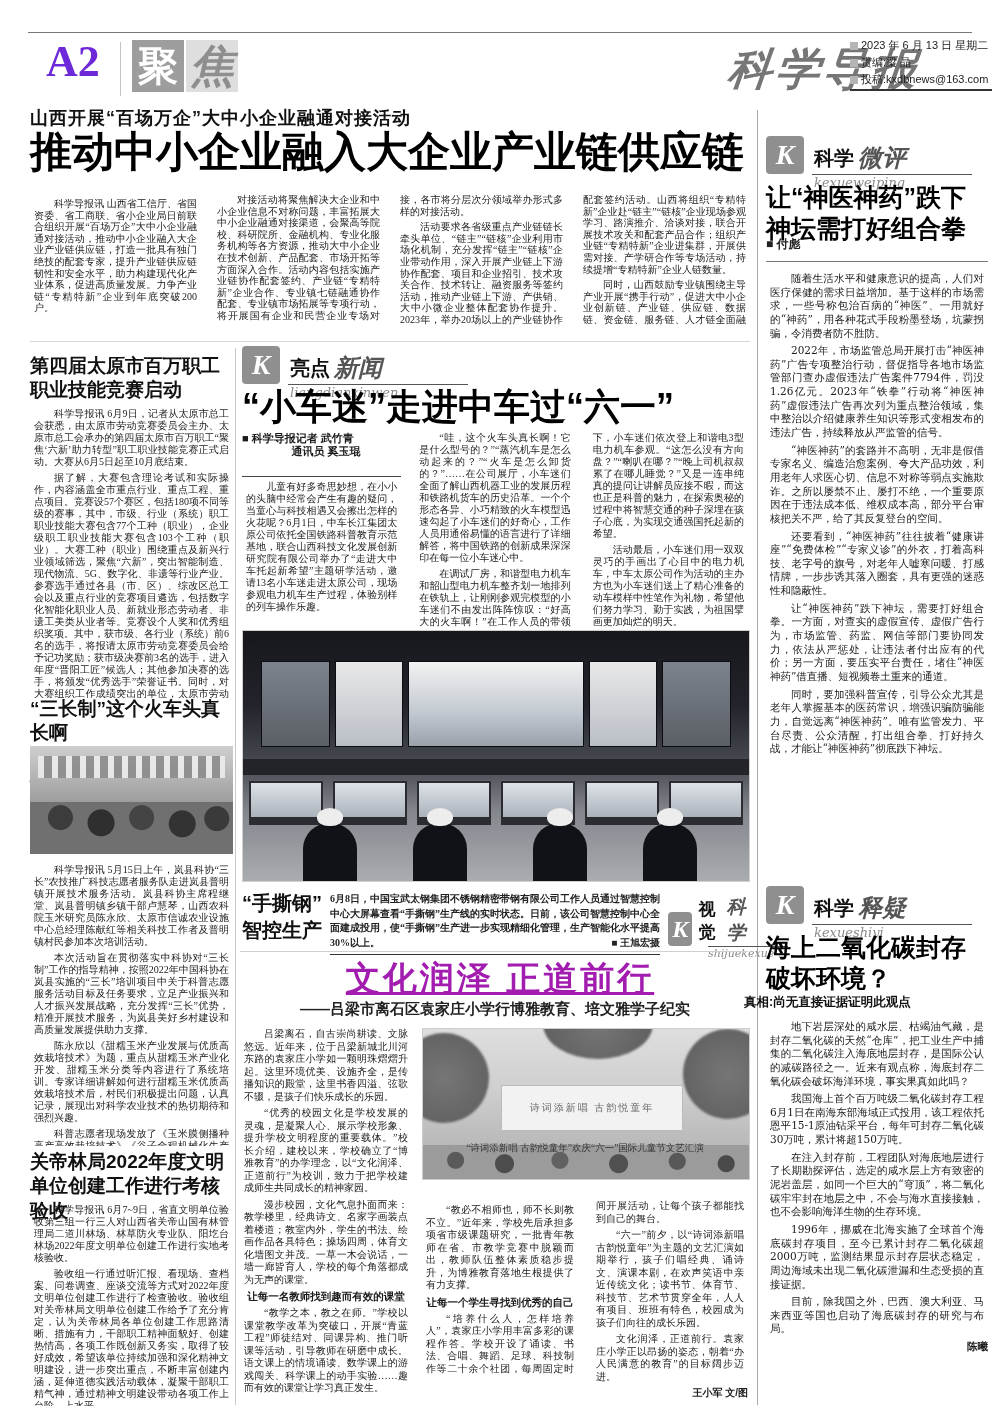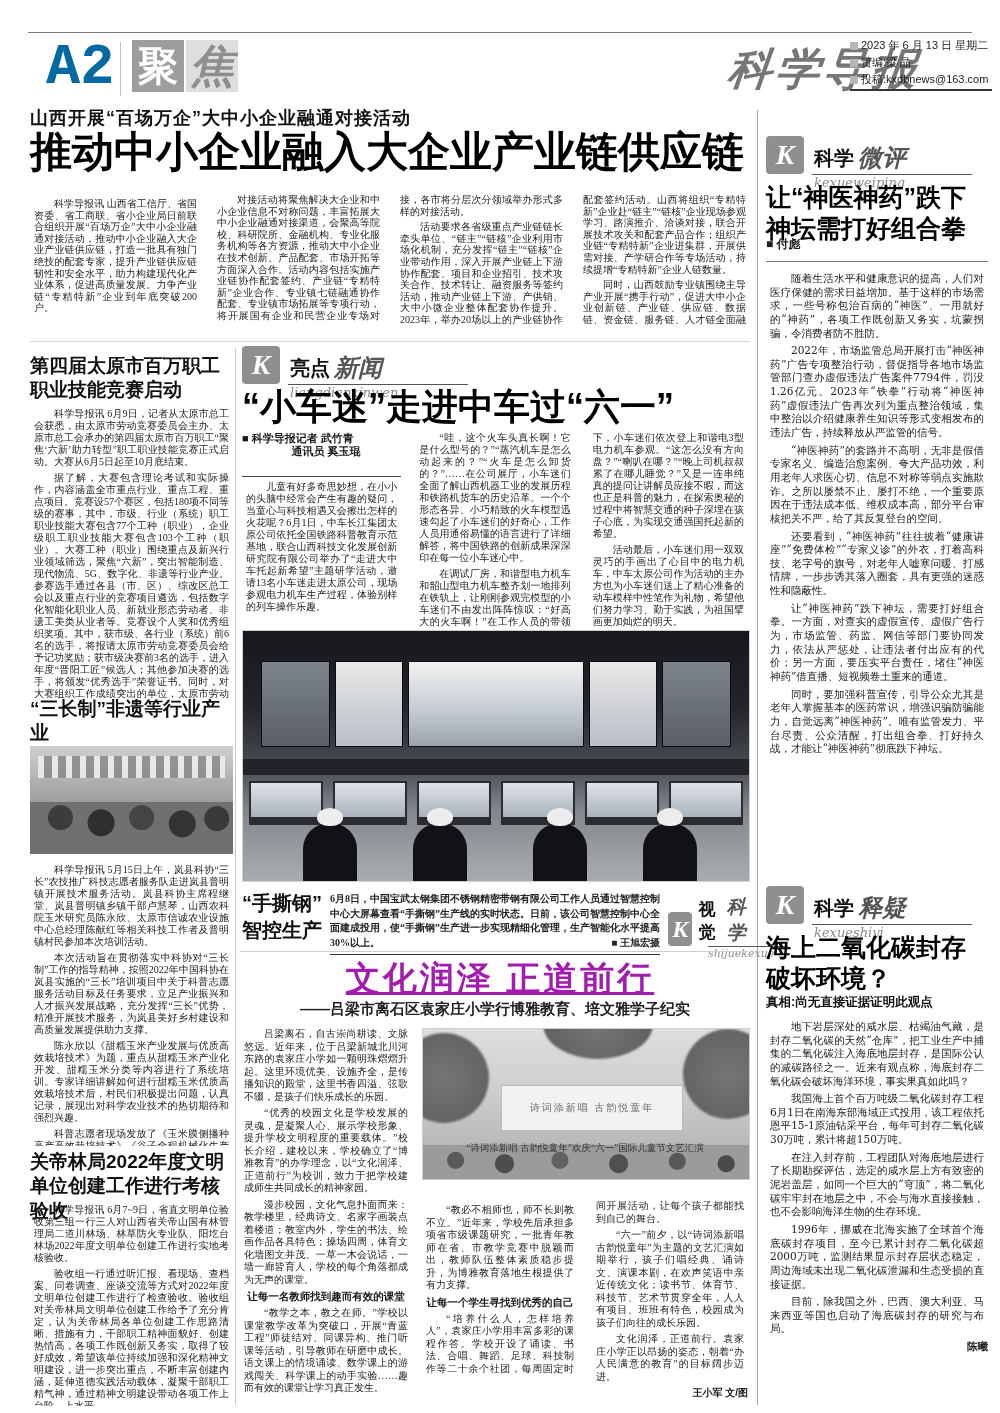--- a/index.html
+++ b/index.html
@@ -3,21 +3,21 @@
 <meta charset="utf-8">
 <style>
   html,body{margin:0;padding:0;background:#e8e8e8;}
   .page{position:relative;width:1000px;height:1413px;margin:0 auto;background:#fff;
         font-family:"Liberation Serif",serif;color:#1a1a1a;overflow:hidden;}
   .abs{position:absolute;}
   .sans{font-family:"Liberation Sans",sans-serif;}
   .vr{background:#aaa;width:1px;}
   
   .toprule{left:28px;top:32px;width:944px;height:1px;background:#777;}
-  .pageno{left:46px;top:36px;font-size:57px;font-weight:900;font-family:Liberation Mono, monospace;color:#0369a1;}
+  .pageno{left:46px;top:36px;font-size:44px;font-weight:900;font-family:Liberation Serif, serif;color:#6d28d9;}
   .hdr-div{left:120px;top:42px;height:54px;width:1px;background:#c2c2c2;}
   .focusbox{left:132px;top:40px;display:flex;}
   .fb1{width:52px;height:52px;background:#9d9d9d;color:#fff;font-size:40px;font-weight:900;
        display:flex;align-items:center;justify-content:center;font-family:"Liberation Sans",sans-serif;}
   .fb2{width:52px;height:52px;background:#dedede;color:#8e8e8e;font-size:44px;font-weight:900;font-style:italic;
        display:flex;align-items:center;justify-content:center;margin-left:2px;font-family:"DejaVu Serif",serif;}
   .masthead{left:728px;top:40px;font-size:44px;color:#767676;font-weight:bold;font-style:italic;
             font-family:"DejaVu Serif",serif;letter-spacing:4px;transform:skewX(-6deg);}
   .hdrinfo{left:850px;top:36px;width:142px;font-size:11px;color:#222;
            font-family:"Liberation Sans",sans-serif;border-bottom:2px solid #333;}
@@ -99,21 +99,21 @@
   .cul-cols{left:422px;top:1200px;width:326px;height:206px;column-count:2;column-gap:14px;overflow:hidden;
             font-size:10px;line-height:1.25;text-align:justify;}
   .subhead{margin:3px 0;text-indent:0;text-align:center;font-weight:800;font-family:"Liberation Sans",sans-serif;font-size:10.5px;}
   
   .r-sec{left:766px;width:222px;}
   .r-title{left:766px;width:222px;font-size:25px;font-weight:900;line-height:1.22;color:#000;}
   .r-author{left:766px;top:236px;width:222px;font-size:12px;font-weight:bold;font-family:"Liberation Sans",sans-serif;
             border-bottom:1px solid #777;padding-bottom:8px;color:#222;}
   .r-body{left:766px;width:222px;font-size:10.5px;line-height:1.3;text-align:justify;overflow:hidden;
           font-family:"DejaVu Serif",serif;color:#202020;}
-  .truth{left:766px;top:994px;width:222px;font-size:12.5px;font-weight:800;font-family:"Liberation Sans",sans-serif;color:#111;}
+  .truth{left:744px;top:994px;width:222px;font-size:12.5px;font-weight:800;font-family:"Liberation Sans",sans-serif;color:#111;}
 </style>
 </head>
 <body>
 
 <div class="page">
 
   <div class="abs toprule"></div>
   <div class="abs pageno">A2</div>
   <div class="abs hdr-div"></div>
   <div class="abs focusbox">
@@ -145,21 +145,21 @@
     <div>第四届太原市百万职工</div>
     <div>职业技能竞赛启动</div>
   </div>
   <div class="abs lcol-body" style="top:404px;height:294px">
     <p class="para">科学导报讯 6月9日，记者从太原市总工会获悉，由太原市劳动竞赛委员会主办、太原市总工会承办的第四届太原市百万职工“聚焦‘六新’助力转型”职工职业技能竞赛正式启动。大赛从6月5日起至10月底结束。</p>
     <p class="para">据了解，大赛包含理论考试和实际操作，内容涵盖全市重点行业、重点工程、重点项目。竞赛设57个赛区，包括180项不同等级的赛事，其中，市级、行业（系统）职工职业技能大赛包含77个工种（职业），企业级职工职业技能大赛包含103个工种（职业）。大赛工种（职业）围绕重点及新兴行业领域筛选，聚焦“六新”，突出智能制造、现代物流、5G、数字化、非遗等行业产业。参赛选手通过各县（市、区）、综改区总工会以及重点行业的竞赛项目遴选，包括数字化智能化职业人员、新就业形态劳动者、非遗工美类从业者等。竞赛设个人奖和优秀组织奖项。其中，获市级、各行业（系统）前6名的选手，将报请太原市劳动竞赛委员会给予记功奖励；获市级决赛前3名的选手，进入年度“晋阳工匠”候选人；其他参加决赛的选手，将颁发“优秀选手”荣誉证书。同时，对大赛组织工作成绩突出的单位，太原市劳动竞赛委员会将给予记功奖励。</p>
     <p class="sig">耿倩</p>
   </div>
 
   <div class="abs lcol-title sans" style="top:697px">
-    <div>“三长制”非遗等行业产业</div>
+    <div>“三长制”这个火车头真长啊</div>
     <div>活动走进吕梁岚县普明镇</div>
   </div>
   <div class="abs photo-small">
     <div class="banner"></div>
     <div class="crowd"></div>
   </div>
   <div class="abs lcol-body" style="top:860px;height:286px">
     <p class="para">科学导报讯 5月15日上午，岚县科协“三长”农技推广科技志愿者服务队走进岚县普明镇开展技术服务活动。岚县科协主席程继堂、岚县普明镇乡镇干部卢慧琴，山西农科院玉米研究员陈永欣、太原市信诚农业设施中心总经理陈献红等相关科技工作者及普明镇村民参加本次培训活动。</p>
     <p class="para">本次活动旨在贯彻落实中科协对“三长制”工作的指导精神，按照2022年中国科协在岚县实施的“三长”培训项目中关于科普志愿服务活动目标及任务要求，立足产业振兴和人才振兴发展战略，充分发挥“三长”优势，精准开展技术服务，为岚县美好乡村建设和高质量发展提供助力支撑。</p>
     <p class="para">陈永欣以《甜糯玉米产业发展与优质高效栽培技术》为题，重点从甜糯玉米产业化开发、甜糯玉米分类等内容进行了系统培训。专家详细讲解如何进行甜糯玉米优质高效栽培技术后，村民们积极提出问题，认真记录，展现出对科学农业技术的热切期待和强烈兴趣。</p>
@@ -272,21 +272,21 @@
     </div>
     <div class="sec-rule" style="margin-left:46px;width:160px"></div>
     <div class="sec-pinyin" style="margin-left:48px">kexueweiping</div>
   </div>
   <div class="abs r-title sans" style="top:182px">
     <div>让“神医神药”跌下</div>
     <div>神坛需打好组合拳</div>
   </div>
   <div class="abs r-author">■ 付彪</div>
   <div class="abs r-body" style="top:268px;height:600px">
-    <p class="para">随着生活水平和健康意识的提高，人们对医疗保健的需求日益增加。基于这样的市场需求，一些号称包治百病的“神医”、一用就好的“神药”，各项工作既创新又务实，坑蒙拐骗，令消费者防不胜防。</p>
+    <p class="para">随着生活水平和健康意识的提高，人们对医疗保健的需求日益增加。基于这样的市场需求，一些号称包治百病的“神医”、一用就好的“神药”，用各种花式手段粉墨登场，坑蒙拐骗，令消费者防不胜防。</p>
     <p class="para">2022年，市场监管总局开展打击“神医神药”广告专项整治行动，督促指导各地市场监管部门查办虚假违法广告案件7794件，罚没1.26亿元。2023年“铁拳”行动将“神医神药”虚假违法广告再次列为重点整治领域，集中整治以介绍健康养生知识等形式变相发布的违法广告，持续释放从严监管的信号。</p>
     <p class="para">“神医神药”的套路并不高明，无非是假借专家名义、编造治愈案例、夸大产品功效，利用老年人求医心切、信息不对称等弱点实施欺诈。之所以屡禁不止、屡打不绝，一个重要原因在于违法成本低、维权成本高，部分平台审核把关不严，给了其反复登台的空间。</p>
     <p class="para">还要看到，“神医神药”往往披着“健康讲座”“免费体检”“专家义诊”的外衣，打着高科技、老字号的旗号，对老年人嘘寒问暖、打感情牌，一步步诱其落入圈套，具有更强的迷惑性和隐蔽性。</p>
     <p class="para">让“神医神药”跌下神坛，需要打好组合拳。一方面，对查实的虚假宣传、虚假广告行为，市场监管、药监、网信等部门要协同发力，依法从严惩处，让违法者付出应有的代价；另一方面，要压实平台责任，堵住“神医神药”借直播、短视频卷土重来的通道。</p>
     <p class="para">同时，要加强科普宣传，引导公众尤其是老年人掌握基本的医药常识，增强识骗防骗能力，自觉远离“神医神药”。唯有监管发力、平台尽责、公众清醒，打出组合拳、打好持久战，才能让“神医神药”彻底跌下神坛。</p>
   </div>
 
   <div class="abs r-sec" style="top:886px">
     <div class="sechdr">
       <div class="kbox">K</div>

